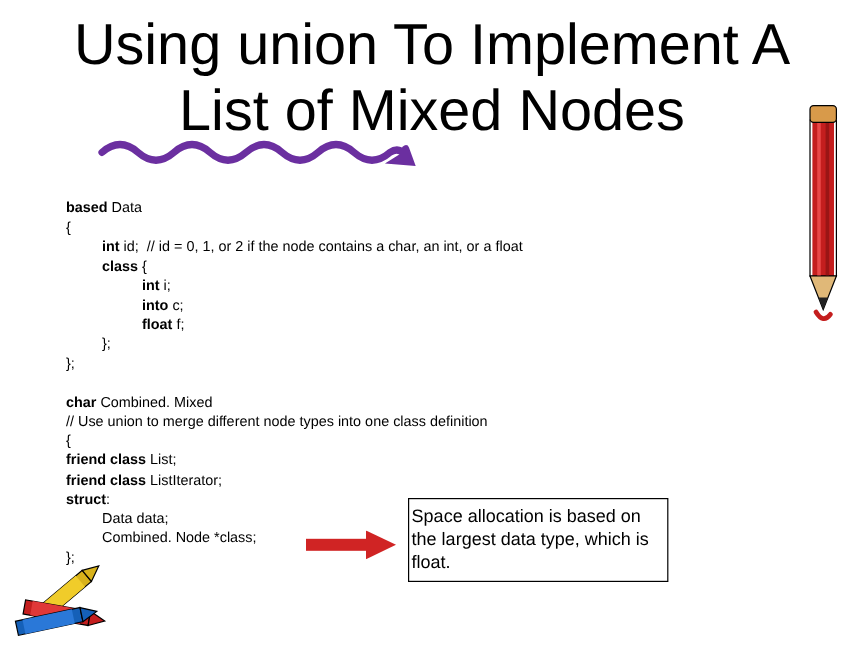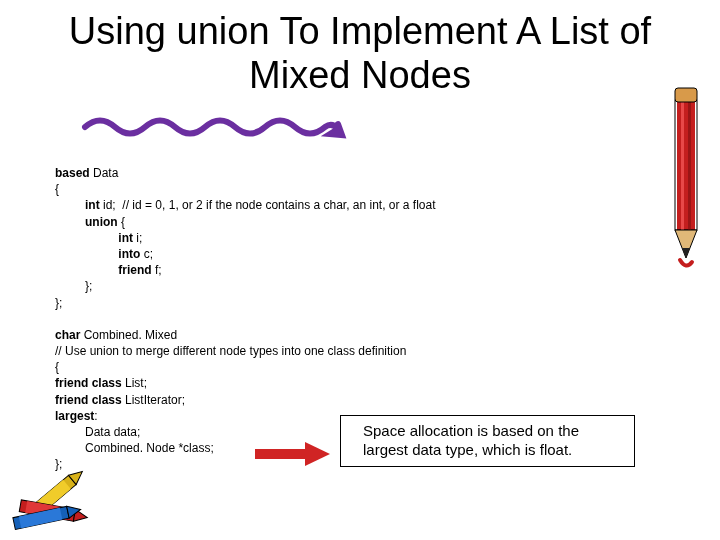--- a/index.html
+++ b/index.html
@@ -6,21 +6,21 @@
   body {
     width: 720px;
     height: 540px;
     background: #ffffff;
     position: relative;
     font-family: Arial, sans-serif;
     overflow: hidden;
   }
   .title {
     font-family: "Comic Sans MS", cursive, sans-serif;
-    font-size: 38px;
+    font-size: 48px;
     color: #000;
     text-align: center;
     padding: 10px 60px 0 60px;
     line-height: 1.15;
   }
   .squiggle {
     position: absolute;
     top: 112px;
     left: 80px;
   }
@@ -37,23 +37,23 @@
   .code-block .kw { font-weight: bold; }
   .arrow {
     position: absolute;
     top: 442px;
     left: 255px;
   }
   .note-box {
     position: absolute;
     top: 415px;
     left: 340px;
-    width: 295px;
+    width: 217px;
     border: 1.5px solid #000;
-    padding: 6px 22px;
+    padding: 6px 2px;
     font-family: "Comic Sans MS", cursive, sans-serif;
     font-size: 15px;
     line-height: 1.25;
   }
   .pencil {
     position: absolute;
     top: 80px;
     right: 10px;
   }
   .crayons {
@@ -67,33 +67,33 @@
 
 <div class="title">Using union To Implement A List of Mixed Nodes</div>
 
 <svg class="squiggle" width="270" height="30" viewBox="0 0 270 30">
   <path d="M5 15 Q 20 2, 35 15 T 65 15 T 95 15 T 125 15 T 155 15 T 185 15 T 215 15 T 245 15 Q 252 10, 258 17 L 250 22 L 262 23 L 258 12" stroke="#6b2fa0" stroke-width="6" fill="none" stroke-linecap="round"></path>
 </svg>
 
 <div class="code-block"><span class="kw">based </span><span>Data</span>
 <span>{</span>
 <span class="kw">         int </span><span>id;  // id = 0, 1, or 2 if the node contains a char, an int, or a float</span>
-<span class="kw">         union </span><span>{</span>
+<span class="kw">         class </span><span>{</span>
 <span class="kw">                   int </span><span>i;</span>
 <span class="kw">                   into </span><span>c;</span>
-<span class="kw">                   friend </span><span>f;</span>
+<span class="kw">                   float </span><span>f;</span>
 <span>         };</span>
 <span>};</span>
 <span></span>
 <span class="kw">char </span><span>Combined. Mixed</span>
 <span>// Use union to merge different node types into one class definition</span>
 <span>{</span>
 <span class="kw">friend class </span><span>List;</span>
 <span class="kw">friend class </span><span>ListIterator;</span>
-<span class="kw">largest</span><span>:</span>
+<span class="kw">struct</span><span>:</span>
 <span>         Data data;</span>
 <span>         Combined. Node *class;</span>
 <span>};</span></div>
 
 <svg class="arrow" width="75" height="24" viewBox="0 0 75 24">
   <rect x="0" y="7" width="50" height="10" fill="#d02424"></rect>
   <polygon points="50,0 75,12 50,24" fill="#d02424"></polygon>
 </svg>
 
 <div class="note-box">Space allocation is based on the largest data type, which is float.</div>

